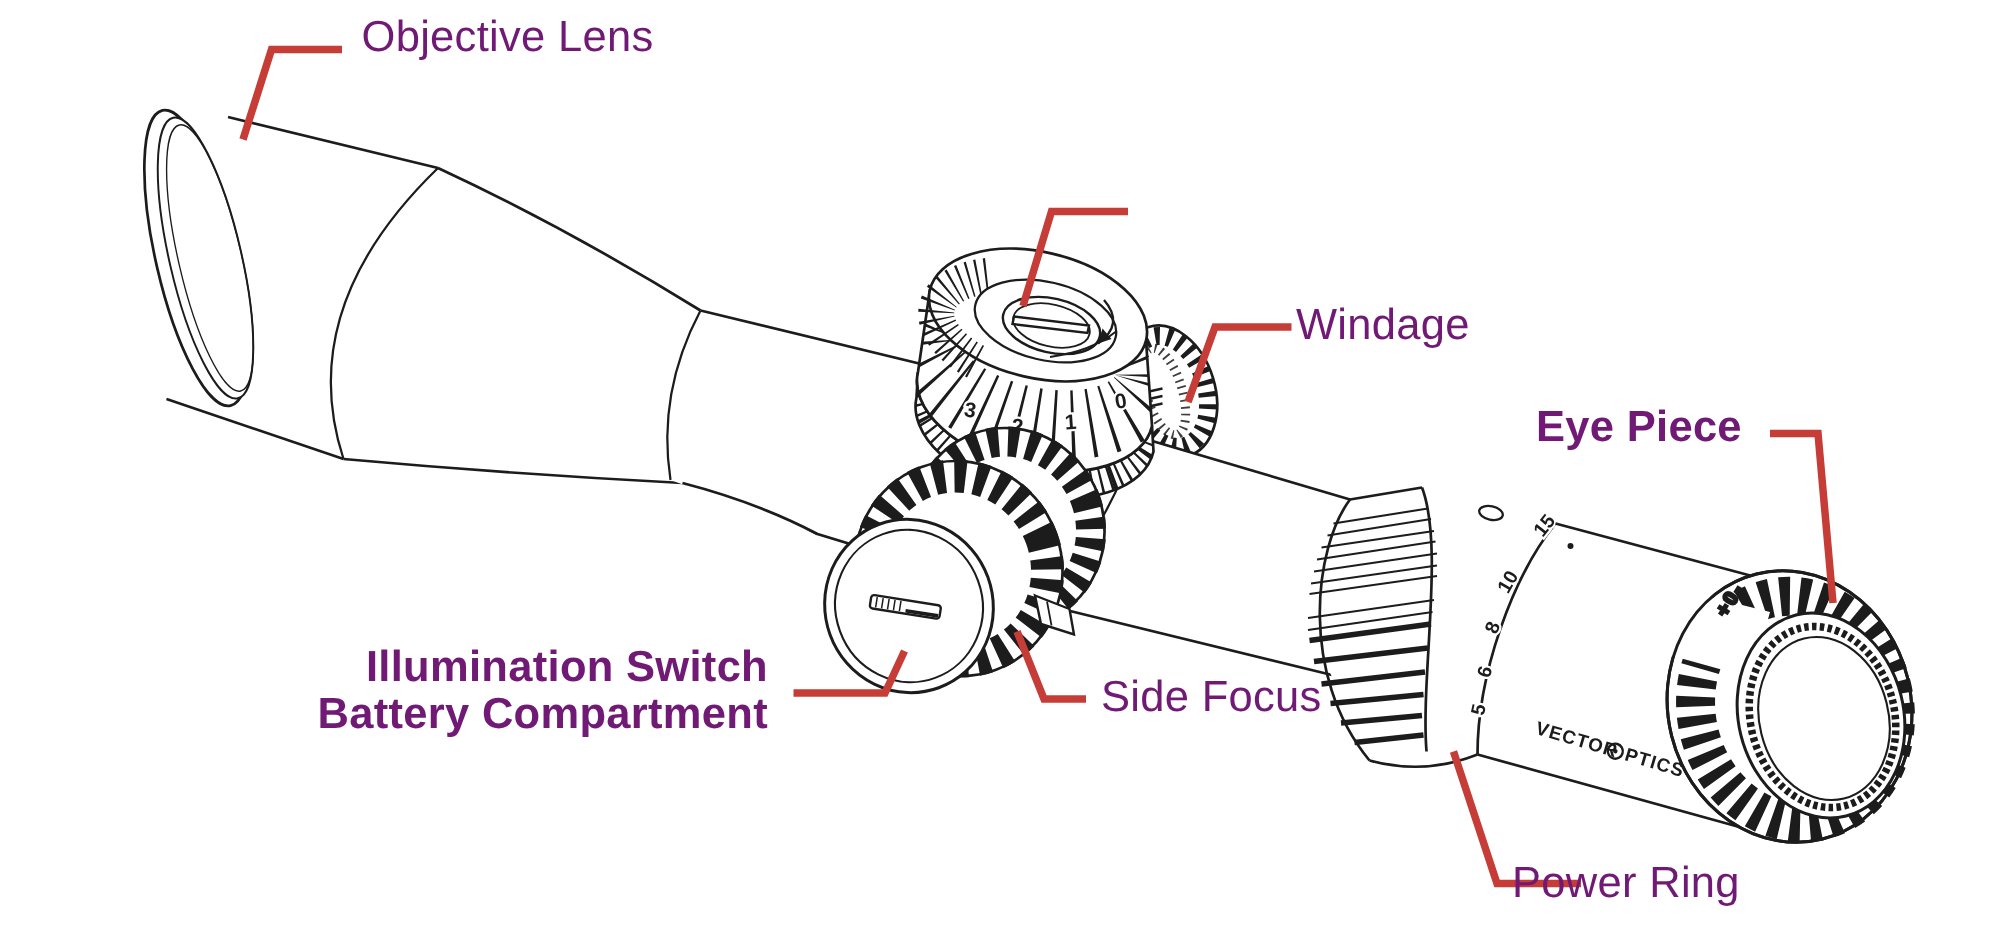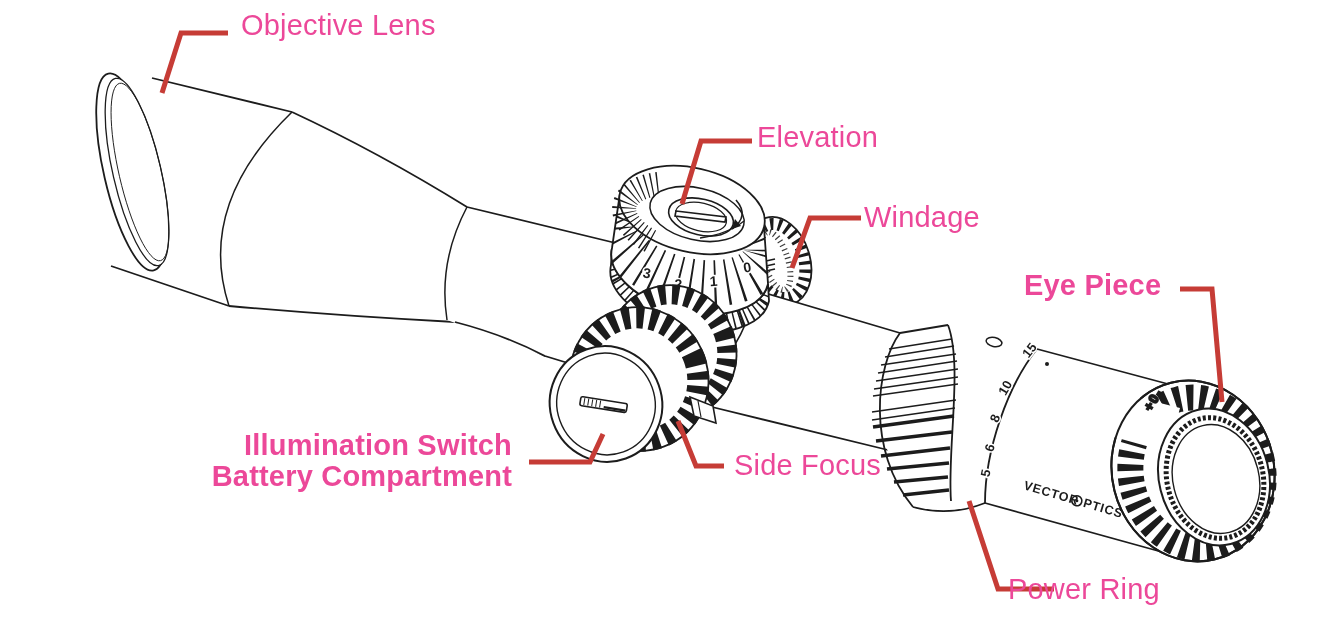--- a/index.html
+++ b/index.html
@@ -1,18 +1,18 @@
 <!DOCTYPE html>
 <html><head>
 <meta charset="utf-8">
 <style>
   html,body{margin:0;padding:0;background:#ffffff;width:1330px;height:623px;overflow:hidden;}
   .stage{position:relative;width:1330px;height:623px;background:#ffffff;font-family:"Liberation Sans",sans-serif;}
   .stage svg{position:absolute;left:0;top:0;}
-  .lbl{position:absolute;font:400 29px/1.08 "Liberation Sans",sans-serif;color:#ec4899;white-space:nowrap;letter-spacing:.2px;}
+  .lbl{position:absolute;font:400 29px/1.08 "Liberation Sans",sans-serif;color:#701a75;white-space:nowrap;letter-spacing:.2px;}
   .lbl.bold{font-weight:700;}
   #lbl-objective{left:241px;top:10px;}
   #lbl-elevation{left:757px;top:122px;}
   #lbl-windage{left:864px;top:202px;text-align:right;}
   #lbl-eyepiece{left:1024px;top:270px;font-weight:bold;}
   #lbl-illumination{left:210px;top:430px;width:302px;text-align:right;line-height:31px;}
   #lbl-sidefocus{left:734px;top:450px;}
   #lbl-powerring{left:1008px;top:574px;}
   text{font-family:"Liberation Sans",sans-serif;fill:#1c1c1c;}
   .scalenum{font-size:13px;font-weight:700;paint-order:stroke;stroke:#ffffff;stroke-width:3px;}
@@ -184,21 +184,20 @@
     <polyline points="682,204 701,141 752,141"></polyline>
     <polyline points="792,268 810,218 861,218"></polyline>
     <polyline points="1180,289 1212,289 1222,402"></polyline>
     <polyline points="603,434 590,462 529,462"></polyline>
     <polyline points="678,421 696,466 724,466"></polyline>
     <polyline points="969,501 998,589 1054,589"></polyline>
   </g>
 </svg>
 
   <div class="lbl" id="lbl-objective">Objective Lens</div>
-  <div class="lbl" id="lbl-elevation">Elevation</div>
   <div class="lbl" id="lbl-windage">Windage</div>
   <div class="lbl" id="lbl-eyepiece">Eye Piece</div>
   <div class="lbl" id="lbl-sidefocus">Side Focus</div>
   <div class="lbl bold" id="lbl-illumination">
     <div>Illumination Switch</div>
     <div>Battery Compartment</div>
   </div>
   <div class="lbl" id="lbl-powerring">Power Ring</div>
 
 </div>

